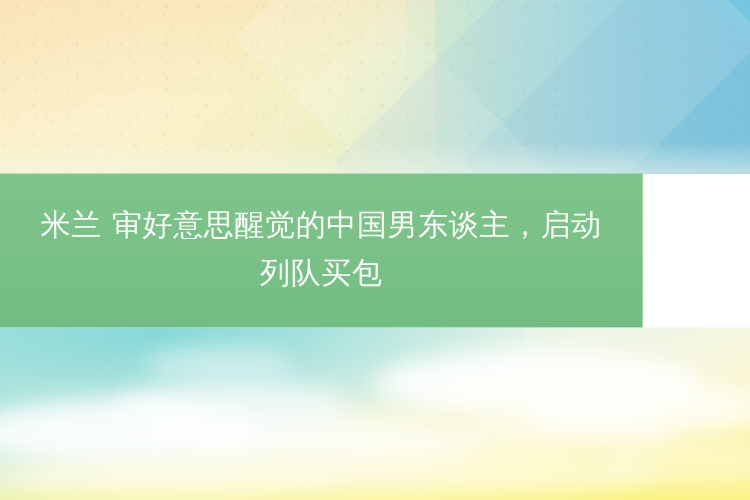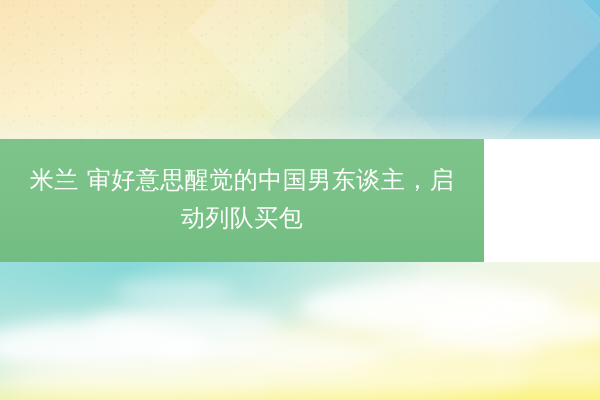--- a/index.html
+++ b/index.html
@@ -97,20 +97,21 @@
   }
 
   
   .caption-band {
     position: absolute;
     left: 0; top: 139px;
     width: 484px;
     height: 123px;
     background: #7cc387;
     background-image: linear-gradient(180deg, #7cc48a 0%, #79c186 52%, #72bd83 100%);
+    padding-left: 30px;
   }
   .caption-text {
     position: absolute;
     left: 24px;
     right: 24px;
     top: 22px;
     color: #fdfdfb;
     font-size: 24px;
     line-height: 38px;
     letter-spacing: 0.5px;

